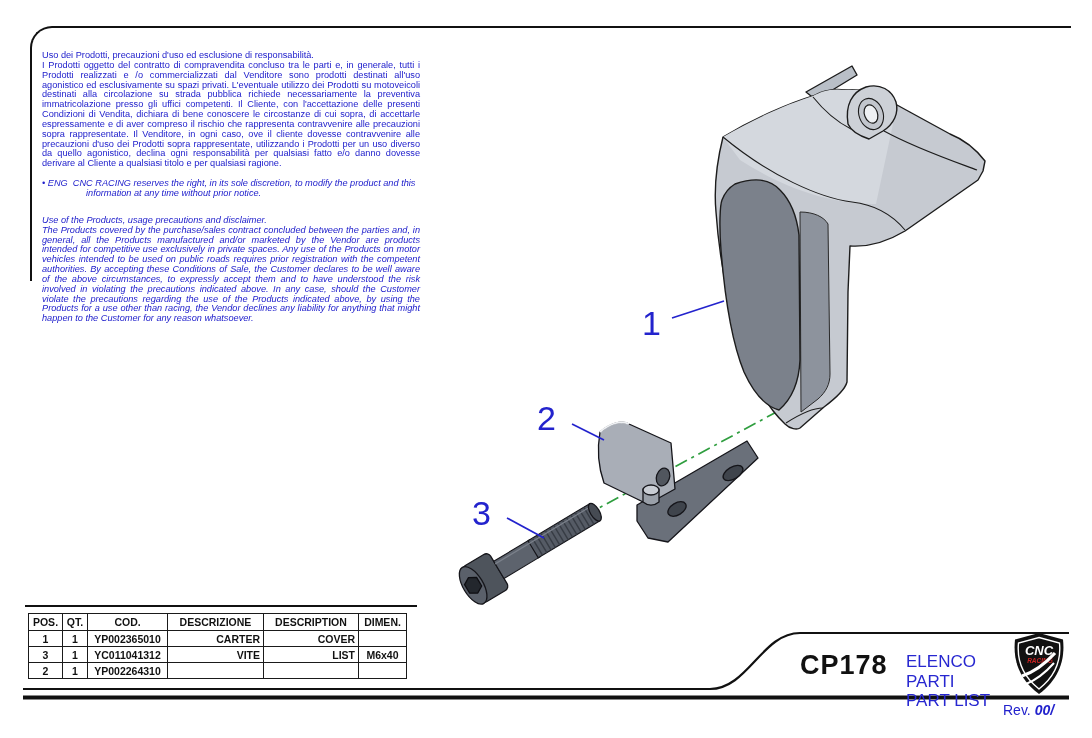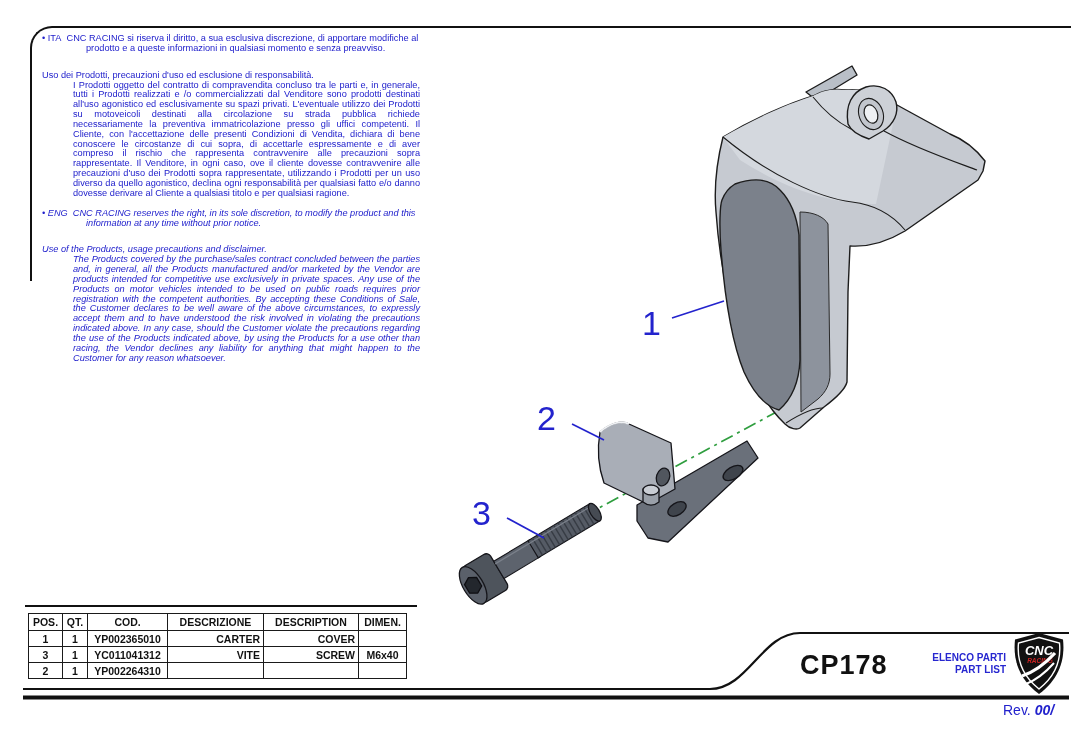--- a/index.html
+++ b/index.html
@@ -9,21 +9,21 @@
   
   #frame{position:absolute;left:30px;top:26px;width:1039px;height:253px;
          border-top:2.5px solid #111;border-left:2.5px solid #111;
          border-top-left-radius:22px;}
 
   
   #disclaimer{position:absolute;left:42px;top:34px;width:378px;color:#2121cc;
               font-size:9.2px;line-height:1.07;}
   .notice{padding-left:44px;text-indent:-44px;}
   .para-title{margin-top:17px;}
-  .para-body{text-align:justify;margin-left:31px;}
+  .para-body{text-align:justify;}
   .eng{font-style:italic;}
   .gap{height:10px;}
 
   
   #diagram{position:absolute;left:430px;top:40px;width:662px;height:580px;}
 
   
   #parts-table{position:absolute;left:28px;top:613px;border-collapse:collapse;
                table-layout:fixed;font-size:10.5px;color:#111;}
   #parts-table th,#parts-table td{border:1.6px solid #1a1a1a;height:15px;padding:0 3px;
@@ -32,35 +32,34 @@
   .c-center{text-align:center;}
   .c-left{text-align:right;}
   #table-topline{position:absolute;left:25px;top:605px;width:392px;height:0;
                  border-top:2.5px solid #111;}
 
   
   #bottom-lines{position:absolute;left:0;top:600px;width:1092px;height:138px;}
   #titleblock{position:absolute;left:790px;top:634px;width:280px;height:44px;}
   #code{position:absolute;left:10px;top:16px;font-size:27px;font-weight:bold;color:#111;
         letter-spacing:1px;}
-  #list-title{position:absolute;left:116px;top:18px;width:100px;text-align:right;
-              color:#2727d0;font-weight:bold;font-size:10px;line-height:1.15;}
+  #list-title{position:absolute;left:116px;top:18px;width:100px;text-align:left;
+              color:#2727d0;font-weight:normal;font-size:17px;line-height:1.15;}
   #logo{position:absolute;left:222px;top:-2px;}
   #rev{position:absolute;left:1003px;top:702px;color:#2121cc;font-size:14px;}
   #rev b{font-style:italic;}
 </style>
 </head>
 <body>
 
 <div id="sheet">
 
   <div id="frame"></div>
 
   <div id="disclaimer">
-    <div class="notice"><span>• ITA</span>&nbsp;&nbsp;<span>CNC RACING si riserva il diritto, a sua esclusiva discrezione, di apportare modifiche al prodotto e a queste informazioni in qualsiasi momento e senza preavviso.</span></div>
     <div class="para-title">Uso dei Prodotti, precauzioni d'uso ed esclusione di responsabilità.</div>
     <div class="para-body">I Prodotti oggetto del contratto di compravendita concluso tra le parti e, in generale, tutti i Prodotti realizzati e /o commercializzati dal Venditore sono prodotti destinati all'uso agonistico ed esclusivamente su spazi privati. L'eventuale utilizzo dei Prodotti su motoveicoli destinati alla circolazione su strada pubblica richiede necessariamente la preventiva immatricolazione presso gli uffici competenti. Il Cliente, con l'accettazione delle presenti Condizioni di Vendita, dichiara di bene conoscere le circostanze di cui sopra, di accettarle espressamente e di aver compreso il rischio che rappresenta contravvenire alle precauzioni sopra rappresentate. Il Venditore, in ogni caso, ove il cliente dovesse contravvenire alle precauzioni d'uso dei Prodotti sopra rappresentate, utilizzando i Prodotti per un uso diverso da quello agonistico, declina ogni responsabilità per qualsiasi fatto e/o danno dovesse derivare al Cliente a qualsiasi titolo e per qualsiasi ragione.</div>
     <div class="gap"></div>
     <div class="notice eng"><span>• ENG</span>&nbsp;&nbsp;<span>CNC RACING reserves the right, in its sole discretion, to modify the product and this information at any time without prior notice.</span></div>
     <div class="para-title eng">Use of the Products, usage precautions and disclaimer.</div>
     <div class="para-body eng">The Products covered by the purchase/sales contract concluded between the parties and, in general, all the Products manufactured and/or marketed by the Vendor are products intended for competitive use exclusively in private spaces. Any use of the Products on motor vehicles intended to be used on public roads requires prior registration with the competent authorities. By accepting these Conditions of Sale, the Customer declares to be well aware of the above circumstances, to expressly accept them and to have understood the risk involved in violating the precautions indicated above. In any case, should the Customer violate the precautions regarding the use of the Products indicated above, by using the Products for a use other than racing, the Vendor declines any liability for anything that might happen to the Customer for any reason whatsoever.</div>
   </div>
 
   <svg id="diagram" viewBox="430 40 662 580">
 
@@ -181,21 +180,21 @@
         <td class="c-center">YP002365010</td>
         <td class="c-left">CARTER</td>
         <td class="c-left">COVER</td>
         <td class="c-center"></td>
       </tr>
       <tr>
         <td class="c-center">3</td>
         <td class="c-center">1</td>
         <td class="c-center">YC011041312</td>
         <td class="c-left">VITE</td>
-        <td class="c-left">SCREW</td>
+        <td class="c-left">LIST</td>
         <td class="c-center">M6x40</td>
       </tr>
       <tr>
         <td class="c-center">2</td>
         <td class="c-center">1</td>
         <td class="c-center">YP002264310</td>
         <td class="c-left"></td>
         <td class="c-left"></td>
         <td class="c-center"></td>
       </tr>

